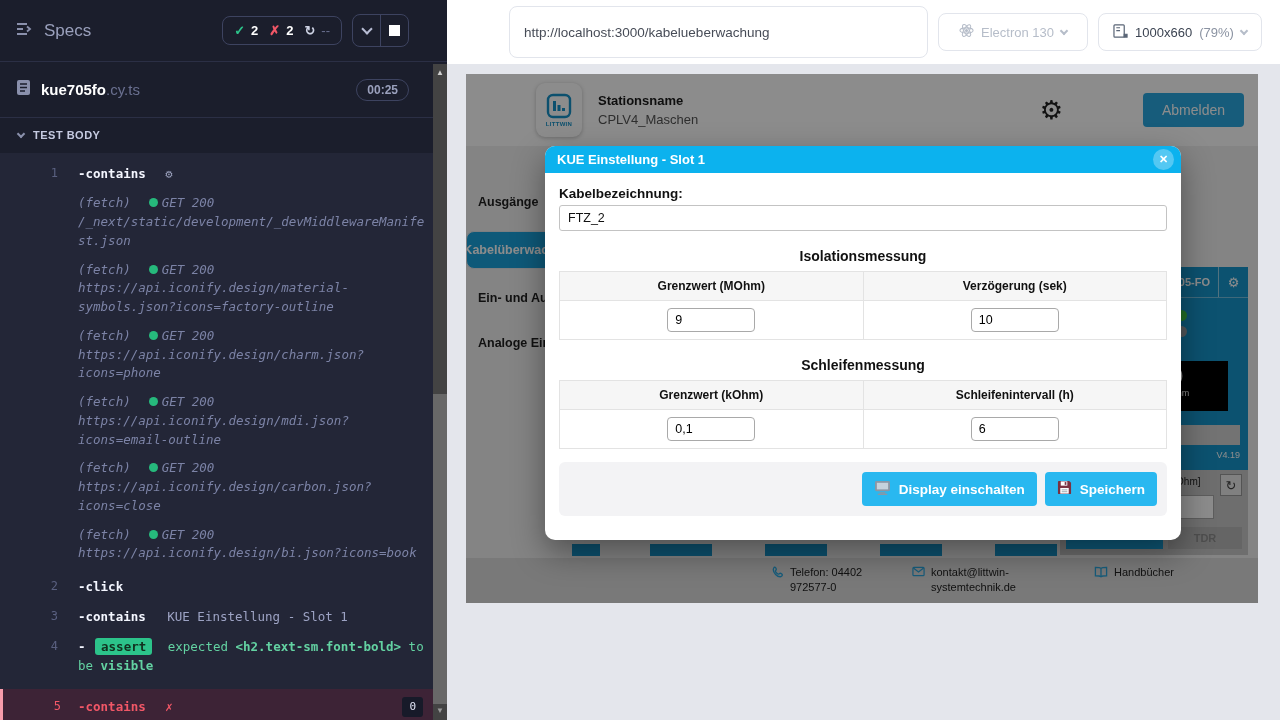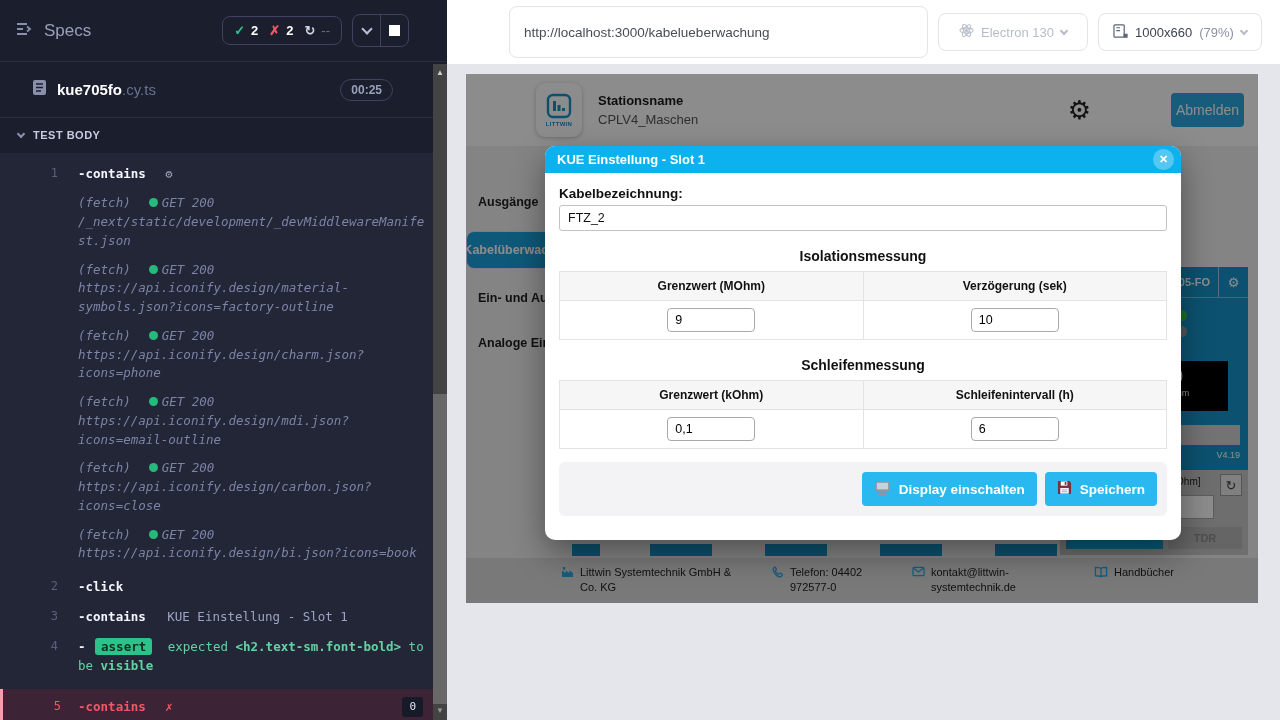--- a/index.html
+++ b/index.html
@@ -20,21 +20,21 @@
   .stat .dim { color:#6a7090; font-weight:normal; }
   .rep-ctrls { margin-right:22px; border:1px solid #3d4360; border-radius:8px; height:33px;
                display:flex; align-items:center; }
   .rep-ctrls .seg { width:27px; height:100%; display:flex; align-items:center; justify-content:center; }
   .rep-ctrls .divider { width:1px; height:100%; background:#3d4360; }
   .chev { width:8px; height:8px; border-right:2px solid #b8bdd4; border-bottom:2px solid #b8bdd4;
           transform:rotate(45deg); margin-top:-4px; }
   .stop-sq { width:11px; height:11px; background:#fff; }
 
   .spec-row { height:56px; border-bottom:1px solid #2b2f45; display:flex; align-items:center;
-              padding:0 32px; }
+              padding:0 16px; }
   .spec-name { font-size:15px; font-weight:bold; color:#fff; margin-left:10px; }
   .spec-ext { color:#6a7090; font-weight:normal; }
   .spec-time { margin-left:auto; margin-right:22px; border:1px solid #3d4360; border-radius:99px;
                padding:3px 10px; color:#9aa0bc; font-size:12px;font-weight:bold; }
   .tb-row { height:34px; display:flex; align-items:center; gap:9px; padding-left:18px;
             font-size:11px; font-weight:bold; letter-spacing:.5px; color:#c6cbe1; }
   .tb-row .chev { border-color:#8a90ac; width:6px; height:6px; margin-top:-3px; }
 
   .cmd-list { background:#232637; position:absolute; top:153px; left:0; right:0; bottom:0;
               font-family:"DejaVu Sans Mono", monospace; font-size:12.5px; padding-top:6px; }
@@ -86,21 +86,21 @@
                 display:flex; align-items:center; padding:0 14px; }
   .logo { margin-left:56px; width:46px; height:54px; border-radius:9px; background:#fff;
           box-shadow:0 1px 4px rgba(0,0,0,.25); display:flex; flex-direction:column;
           align-items:center; justify-content:center; gap:2px; }
   .logo-txt { font-size:6px; font-weight:bold; color:#1792c8; letter-spacing:.3px; }
   .station { margin-left:16px; }
   .station .lbl { font-size:13px; font-weight:bold; color:#1a1a1a; }
   .station .val { font-size:13px; color:#555; margin-top:4px; }
   .hdr-gear { margin-left:auto; margin-right:80px; font-size:26px; color:#222; cursor:pointer; }
   .logout-btn { background:#2ba8e0; color:#fff; font-size:14px; border:none; border-radius:4px;
-                padding:9px 5px; cursor:pointer; }
+                padding:9px 19px; cursor:pointer; }
 
   .app-body { position:absolute; top:72px; left:0; right:0; bottom:45px; background:#f0f0f0; }
   .nav { position:absolute; left:0; top:0; bottom:0; width:104px; padding-top:40px; }
   .nav-item { padding:9px 6px 9px 12px; margin-bottom:13px; font-size:12.5px; font-weight:bold;
               color:#1f1f1f; white-space:nowrap; cursor:pointer; }
   .nav-item.sel { background:#1ba3dc; color:#fff; }
 
   
   .card { position:absolute; left:594px; top:121px; width:188px; bottom:2px; font-size:11px; }
   .card-teal { background:#1796cc; color:#fff; }
@@ -371,26 +371,20 @@
         <div class="midbtns">
           <button class="btn-sliver"></button>
           <button class="btn-tdr">TDR</button>
         </div>
       </div>
       <div class="card-foot"></div>
     </div>
   </div>
 
   <div class="app-footer">
-    <div class="f-item" style="left:95px;max-width:178px;">
-      <span class="f-ic"><svg width="13" height="12" viewBox="0 0 14 13" fill="#2ba8e0">
-            <path d="M1 12V5l4 2.5V5l4 2.5V5l4 2.5V12zM2 4V1h2.5v3z"></path>
-          </svg></span>
-      <span>Littwin Systemtechnik GmbH &amp; Co. KG</span>
-    </div>
     <div class="f-item" style="left:306px;max-width:132px;">
       <span class="f-ic"><svg width="12" height="12" viewBox="0 0 14 14" fill="none" stroke="#2ba8e0" stroke-width="1.6">
             <path d="M3 1.5c1 0 2 1.5 2 2.5 0 .8-1 1.2-1 2 0 1 2.5 3.5 3.5 3.5.8 0 1.2-1 2-1 1 0 2.5 1 2.5 2 0 1-1.5 2-2.5 2C6 12.5 1.5 8 1.5 4.5c0-1 .8-3 1.5-3z"></path>
           </svg></span>
       <span>Telefon: 04402 972577-0</span>
     </div>
     <div class="f-item" style="left:446px;max-width:125px;">
       <span class="f-ic"><svg width="13" height="11" viewBox="0 0 14 11" fill="none" stroke="#2ba8e0" stroke-width="1.3">
             <rect x="1" y="1" width="12" height="9" rx="1"></rect>
             <path d="M1.5 1.8 7 6l5.5-4.2"></path>

